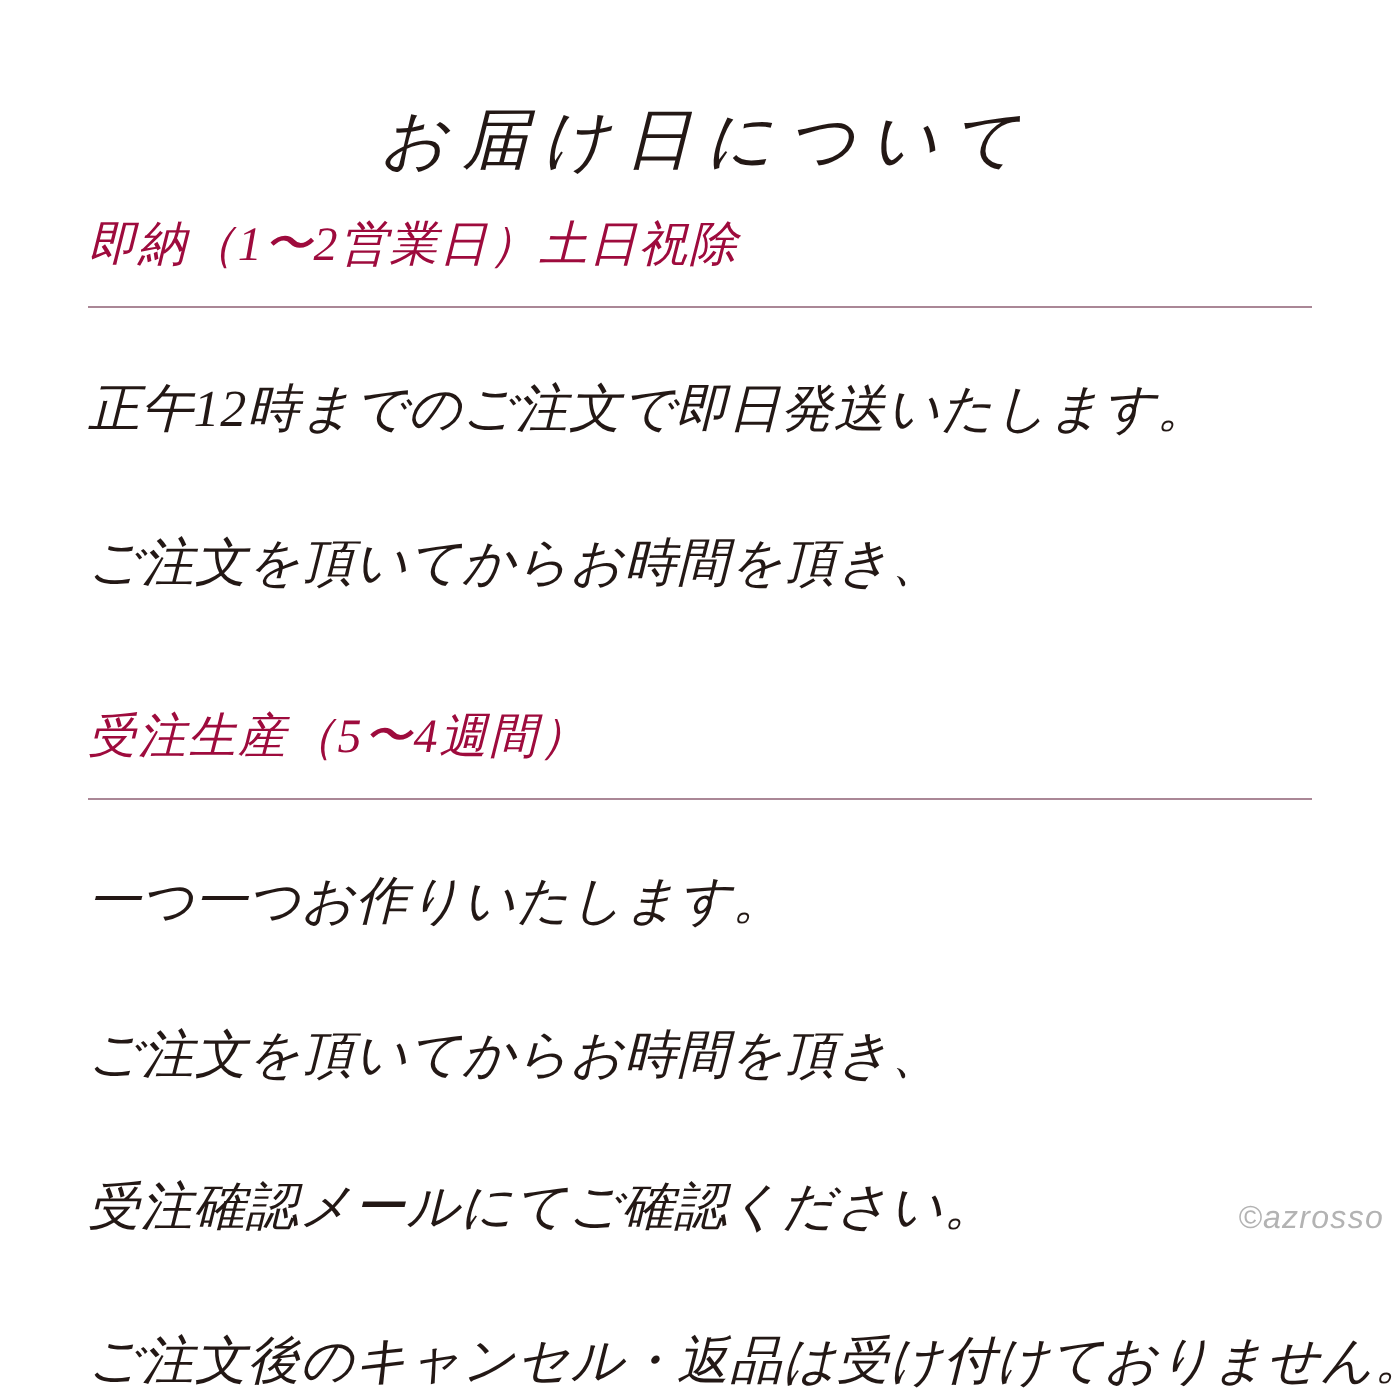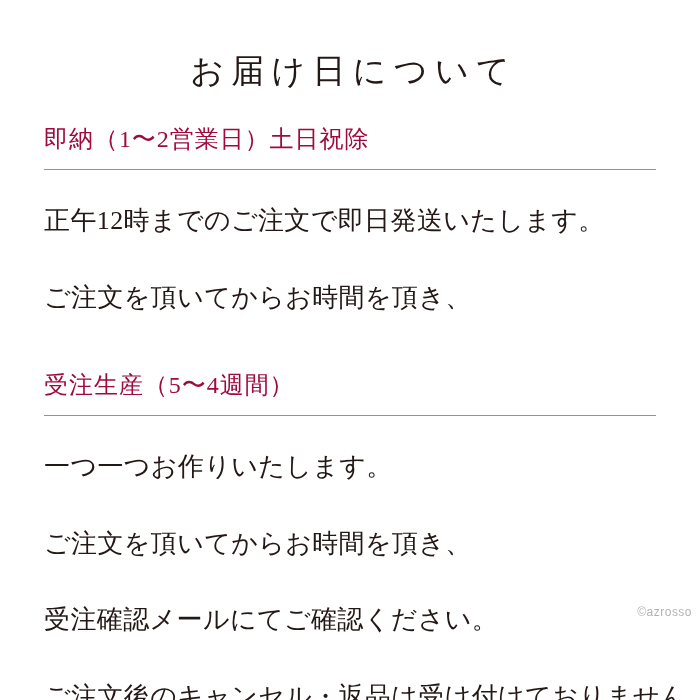--- a/index.html
+++ b/index.html
@@ -14,34 +14,35 @@
     color: #231815;
     overflow: hidden;
     position: relative;
   }
   .page {
     position: relative;
     width: 700px;
     height: 624px;
     box-sizing: border-box;
     padding: 0 44px;
+    font-style: italic;
   }
   .title {
     text-align: center;
     font-size: 33px;
     letter-spacing: 0.22em;
     color: #231815;
     font-weight: 400;
     margin: 0;
     padding-top: 48px;
     padding-left: 0.22em;
     line-height: 1.4;
   }
   .section {
-    margin-top: 30px;
+    margin-top: 14px;
   }
   .section.second {
     margin-top: 46px;
   }
   .section-heading {
     font-size: 24px;
     color: #9e0b3d;
     letter-spacing: 0.04em;
     font-weight: 400;
     margin: 0 0 14px 0;
@@ -58,21 +59,21 @@
     font-size: 26px;
     letter-spacing: 0.015em;
     color: #231815;
     line-height: 1.95;
     white-space: nowrap;
   }
   .credit {
     position: absolute;
     right: 8px;
     bottom: 5px;
-    font-size: 12px;
+    font-size: 16px;
     color: #b3b3b3;
     letter-spacing: 0.04em;
     font-family: "Liberation Sans", sans-serif;
   }
 </style>
 </head>
 <body>
 
 <div class="page">
 

